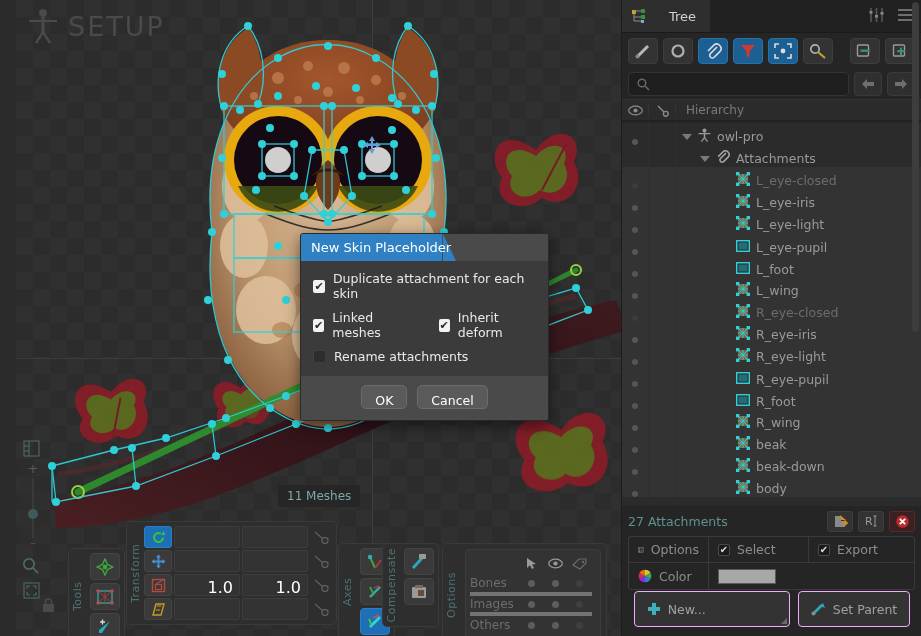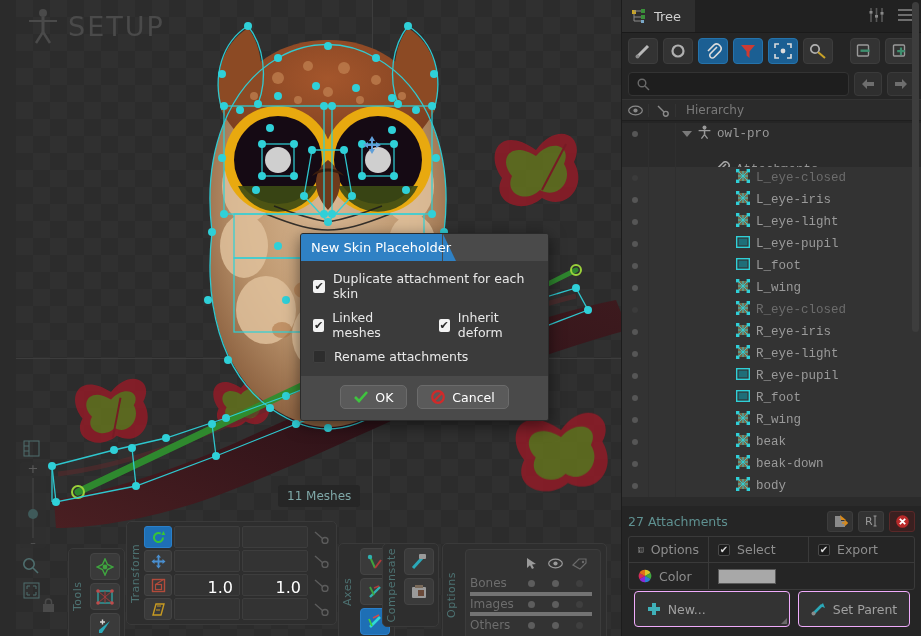--- a/index.html
+++ b/index.html
@@ -92,42 +92,42 @@
   #opt-matrix tr:last-child td { border-bottom: none; }
   .dot { width: 7px; height: 7px; border-radius: 50%; background: #5d5d5d; display: inline-block; }
   .dot.dim { background: #3f3f3f; }
 
   
   #tree-panel {
     position: absolute; left: 621px; top: 0; width: 300px; height: 636px;
     background: #252525; border-left: 1px solid #1c1c1c;
   }
   #tree-tabbar { height: 33px; background: #212121; display: flex; align-items: stretch; position: relative; border-bottom: 1px solid #1a1a1a; }
-  #tree-tab { display: flex; align-items: center; gap: 8px; padding: 0 14px 0 10px; background: #2e2e2e; color: #cfcfcf; font-size: 13px; }
+  #tree-tab { display: flex; align-items: center; gap: 23px; padding: 0 14px 0 10px; background: #2e2e2e; color: #cfcfcf; font-size: 13px; }
   #tab-right-icons { position: absolute; right: 8px; top: 0; bottom: 0; display: flex; align-items: center; gap: 14px; color: #585858; }
 
   #tree-toolbar { height: 36px; display: flex; align-items: center; padding: 0 6px; gap: 5px; background: #252525; }
   .ttbtn { width: 32px; height: 26px; background: #333; border: 1px solid #3d3d3d; border-radius: 4px;
            display: flex; align-items: center; justify-content: center; }
   .ttbtn.on { background: #1b5f93; border-color: #2473ac; }
   .ttsep { width: 7px; }
 
   #tree-search-row { height: 30px; display: flex; align-items: center; padding: 0 6px; gap: 5px; }
   #search-box { flex: 1; height: 24px; background: #1e1e1e; border: 1px solid #333; border-radius: 4px;
                 display: flex; align-items: center; padding: 0 8px; gap: 6px; color: #5f5f5f; }
   .navbtn { width: 28px; height: 24px; background: #2f2f2f; border: 1px solid #3a3a3a; border-radius: 4px;
             display:flex; align-items:center; justify-content:center; color:#6e6e6e; }
 
   #hier-header { height: 22px; display: flex; align-items: center; background: #2b2b2b; border-top: 1px solid #333; border-bottom: 1px solid #1f1f1f; }
   .hh-cell { display: flex; align-items: center; justify-content: center; color: #6a6a6a; }
   .hh-eye { width: 26px; } .hh-key { width: 28px; border-left: 1px solid #333; border-right: 1px solid #333; }
   .hh-name { padding-left: 10px; color: #7a7a7a; font-size: 12px; }
 
   #tree-list { position: absolute; left: 0; top: 123px; right: 0; height: 383px; overflow: hidden; background: #2b2b2b; }
-  .trow { height: 22px; display: flex; align-items: center; position: relative; font-family: Liberation Mono, monospace; }
+  .trow { height: 22px; display: flex; align-items: flex-end; position: relative; }
   .trow.alt { background: #333333; }
   .trow .c-eye { width: 26px; display:flex; align-items:center; justify-content:center; }
   .trow .c-key { width: 28px; border-left: 1px solid #2f2f2f; border-right: 1px solid #2f2f2f; height:100%; }
   .trow .c-name { display: flex; align-items: center; gap: 6px; padding-left: 6px; color: #9a9a9a; font-size: 12.5px; }
   .trow.faded .c-name { color: #6c6c6c; }
   .bullet { width: 6px; height: 6px; border-radius: 50%; background: #565656; }
   .bullet.dim { background: #3b3b3b; }
   .caret { width: 0; height: 0; border-left: 5px solid transparent; border-right: 5px solid transparent; border-top: 6px solid #7a7a7a; }
   #tree-scrollbar { position: absolute; right: 2px; top: 2px; width: 7px; height: 330px; background: #3d3d3d; border-radius: 4px; }
 
@@ -166,21 +166,21 @@
   #dlg-title::after { content:''; position:absolute; left:142px; top:0; border-left: 13px solid #2f81c4;
                       border-top: 27px solid transparent; z-index: 1; }
   #dlg-body { background: #3b3b3b; padding: 10px 12px 12px; }
   .dl-line { display: flex; align-items: center; gap: 8px; margin-bottom: 9px; color: #e9e9e9; font-size: 12.5px; }
   .dl-line:last-child { margin-bottom: 0; }
   .wcheck { width: 13px; height: 13px; background: #f2f2f2; border-radius: 2px;
             display:flex; align-items:center; justify-content:center; color:#2a2a2a; font-size: 11px; line-height: 1; font-weight: bold; }
   .wcheck.off { background: #2d2d2d; border: 1px solid #3f3f3f; }
   #dlg-footer { background: #4a4a4a; padding: 9px 12px 11px; display: flex; justify-content: center; gap: 10px; }
   .dbtn { background: #5a5a5a; border: 1px solid #6b6b6b; border-radius: 5px; height: 24px;
-          display: flex; align-items: center; gap: 7px; padding: 0 13px; color: #fff; font-size: 12.5px; }
+          display: flex; align-items: center; gap: 7px; padding: 0 13px; color: #fff; font-size: 12.5px; flex-direction: column; }
 </style>
 </head>
 <body>
 
 <div id="app">
 
   <div id="viewport">
     <div class="crosshair-v"></div>
     <div class="crosshair-h"></div>
 

